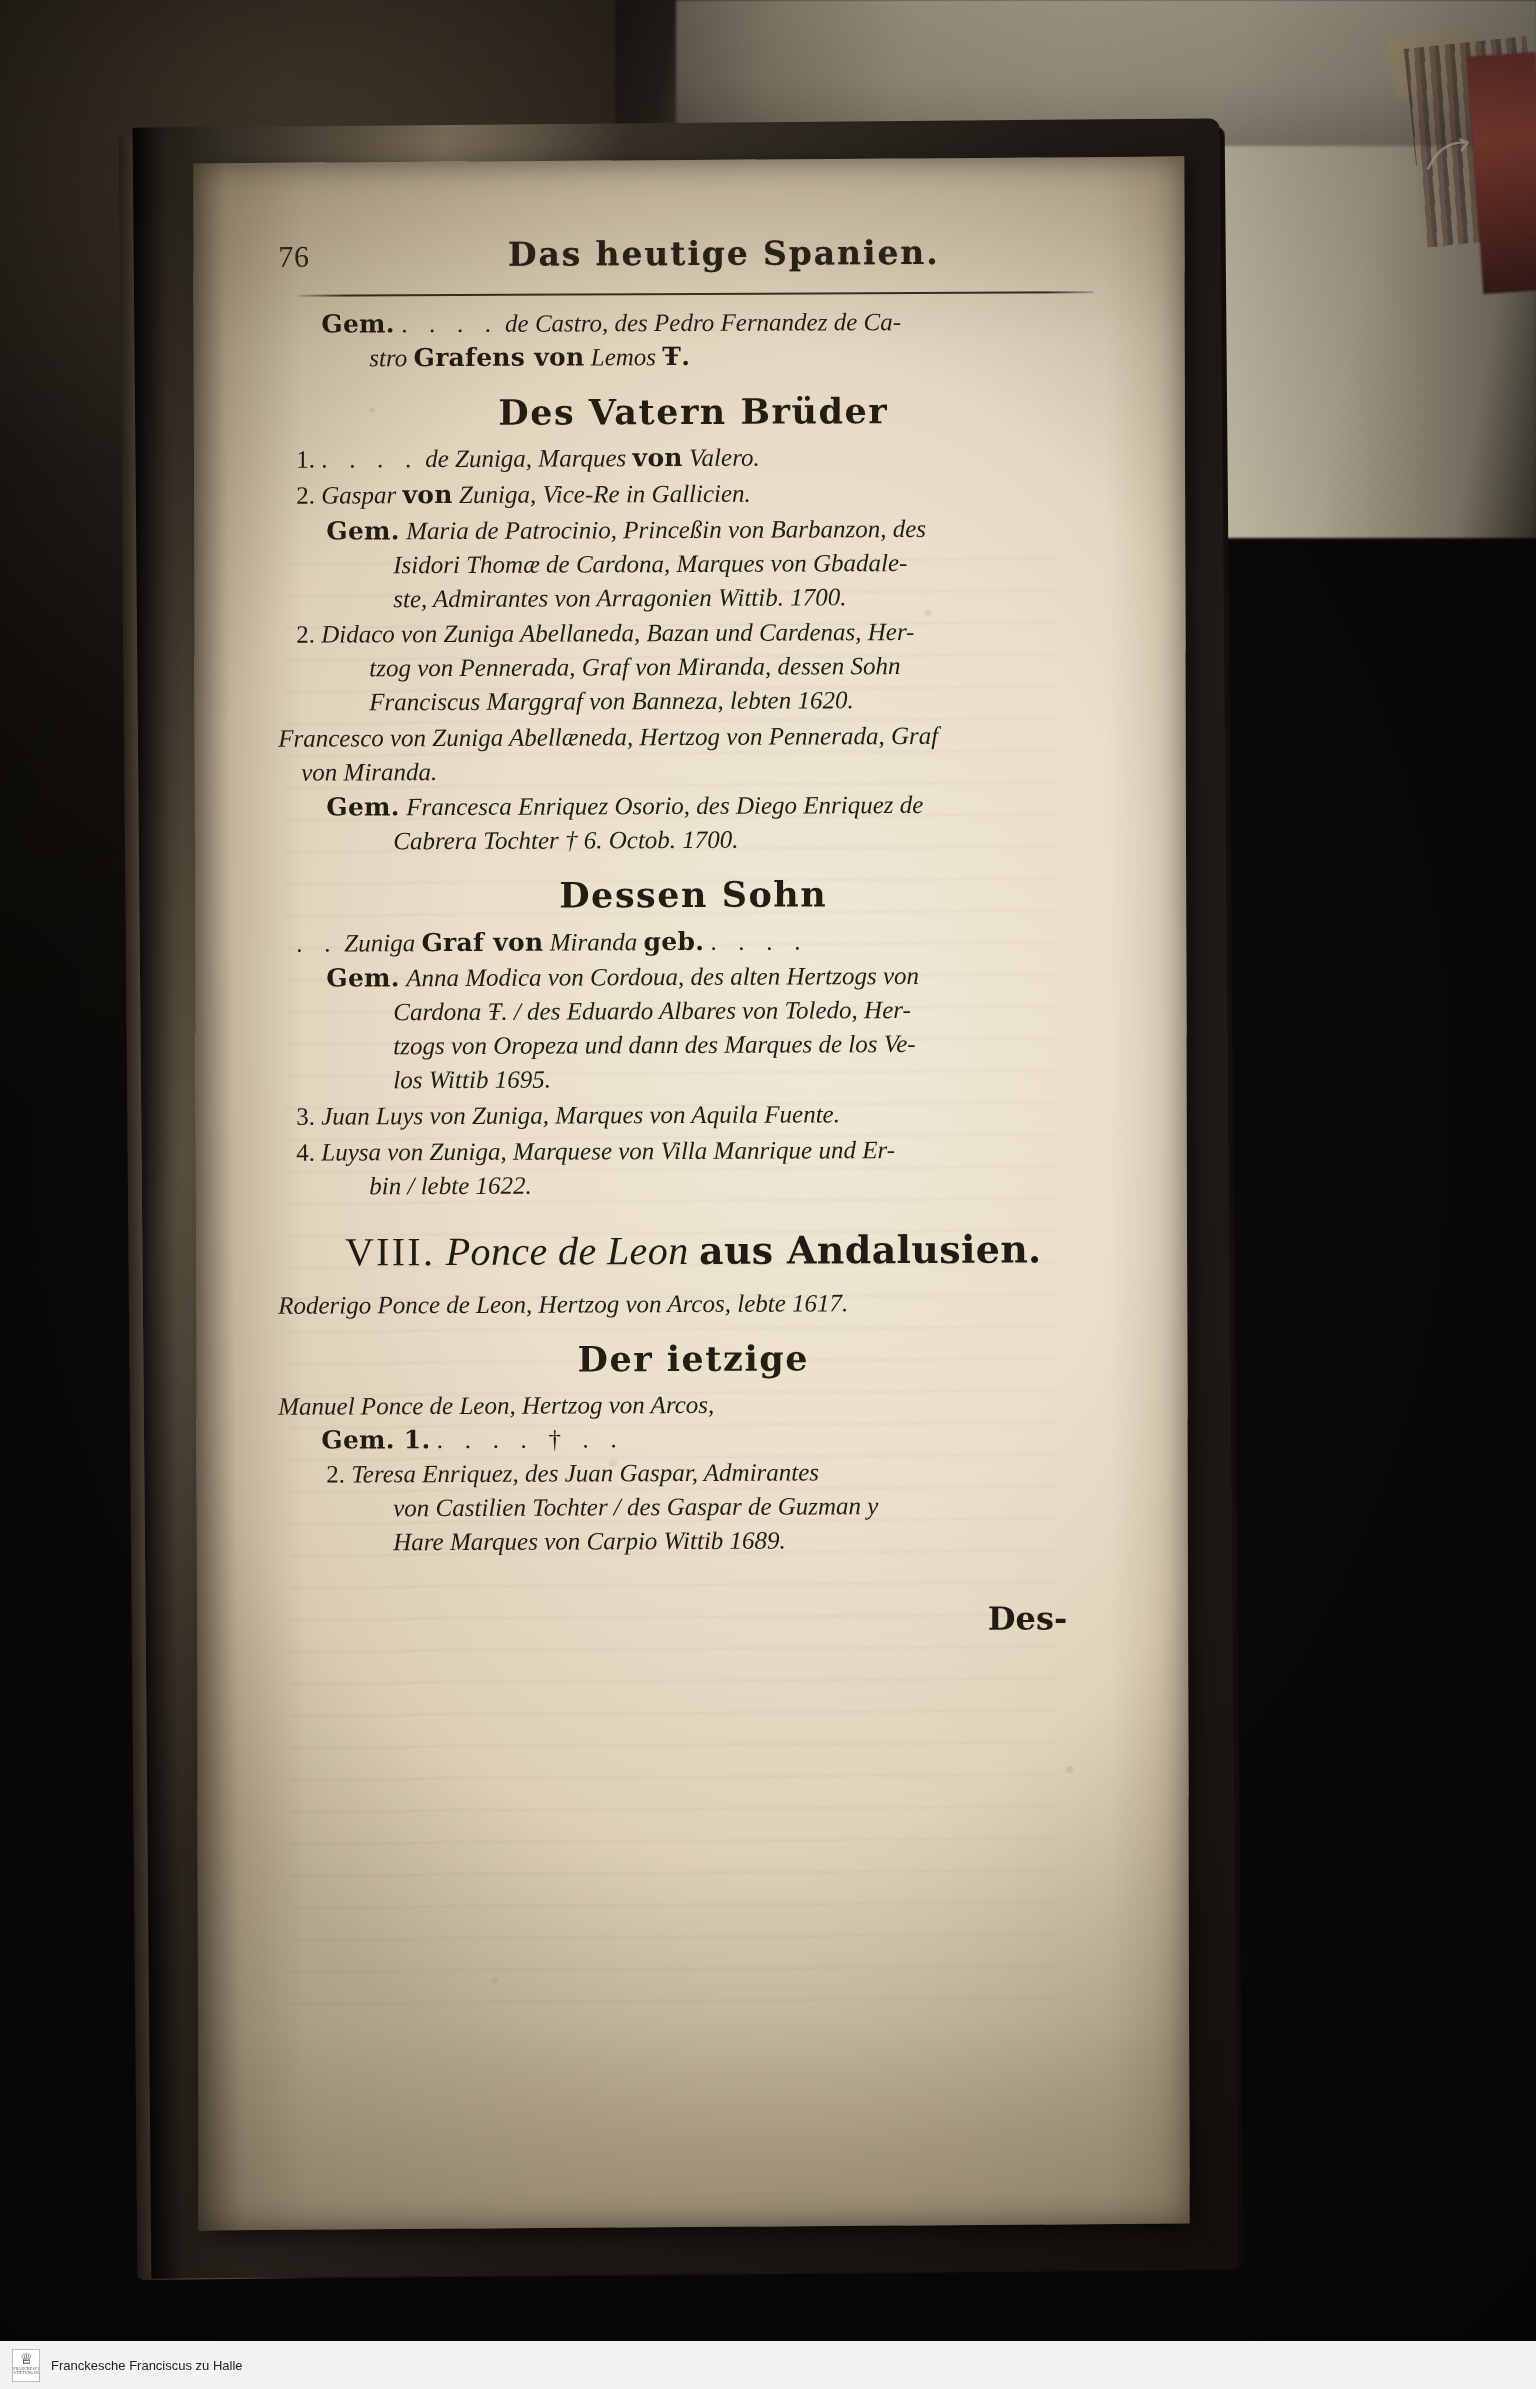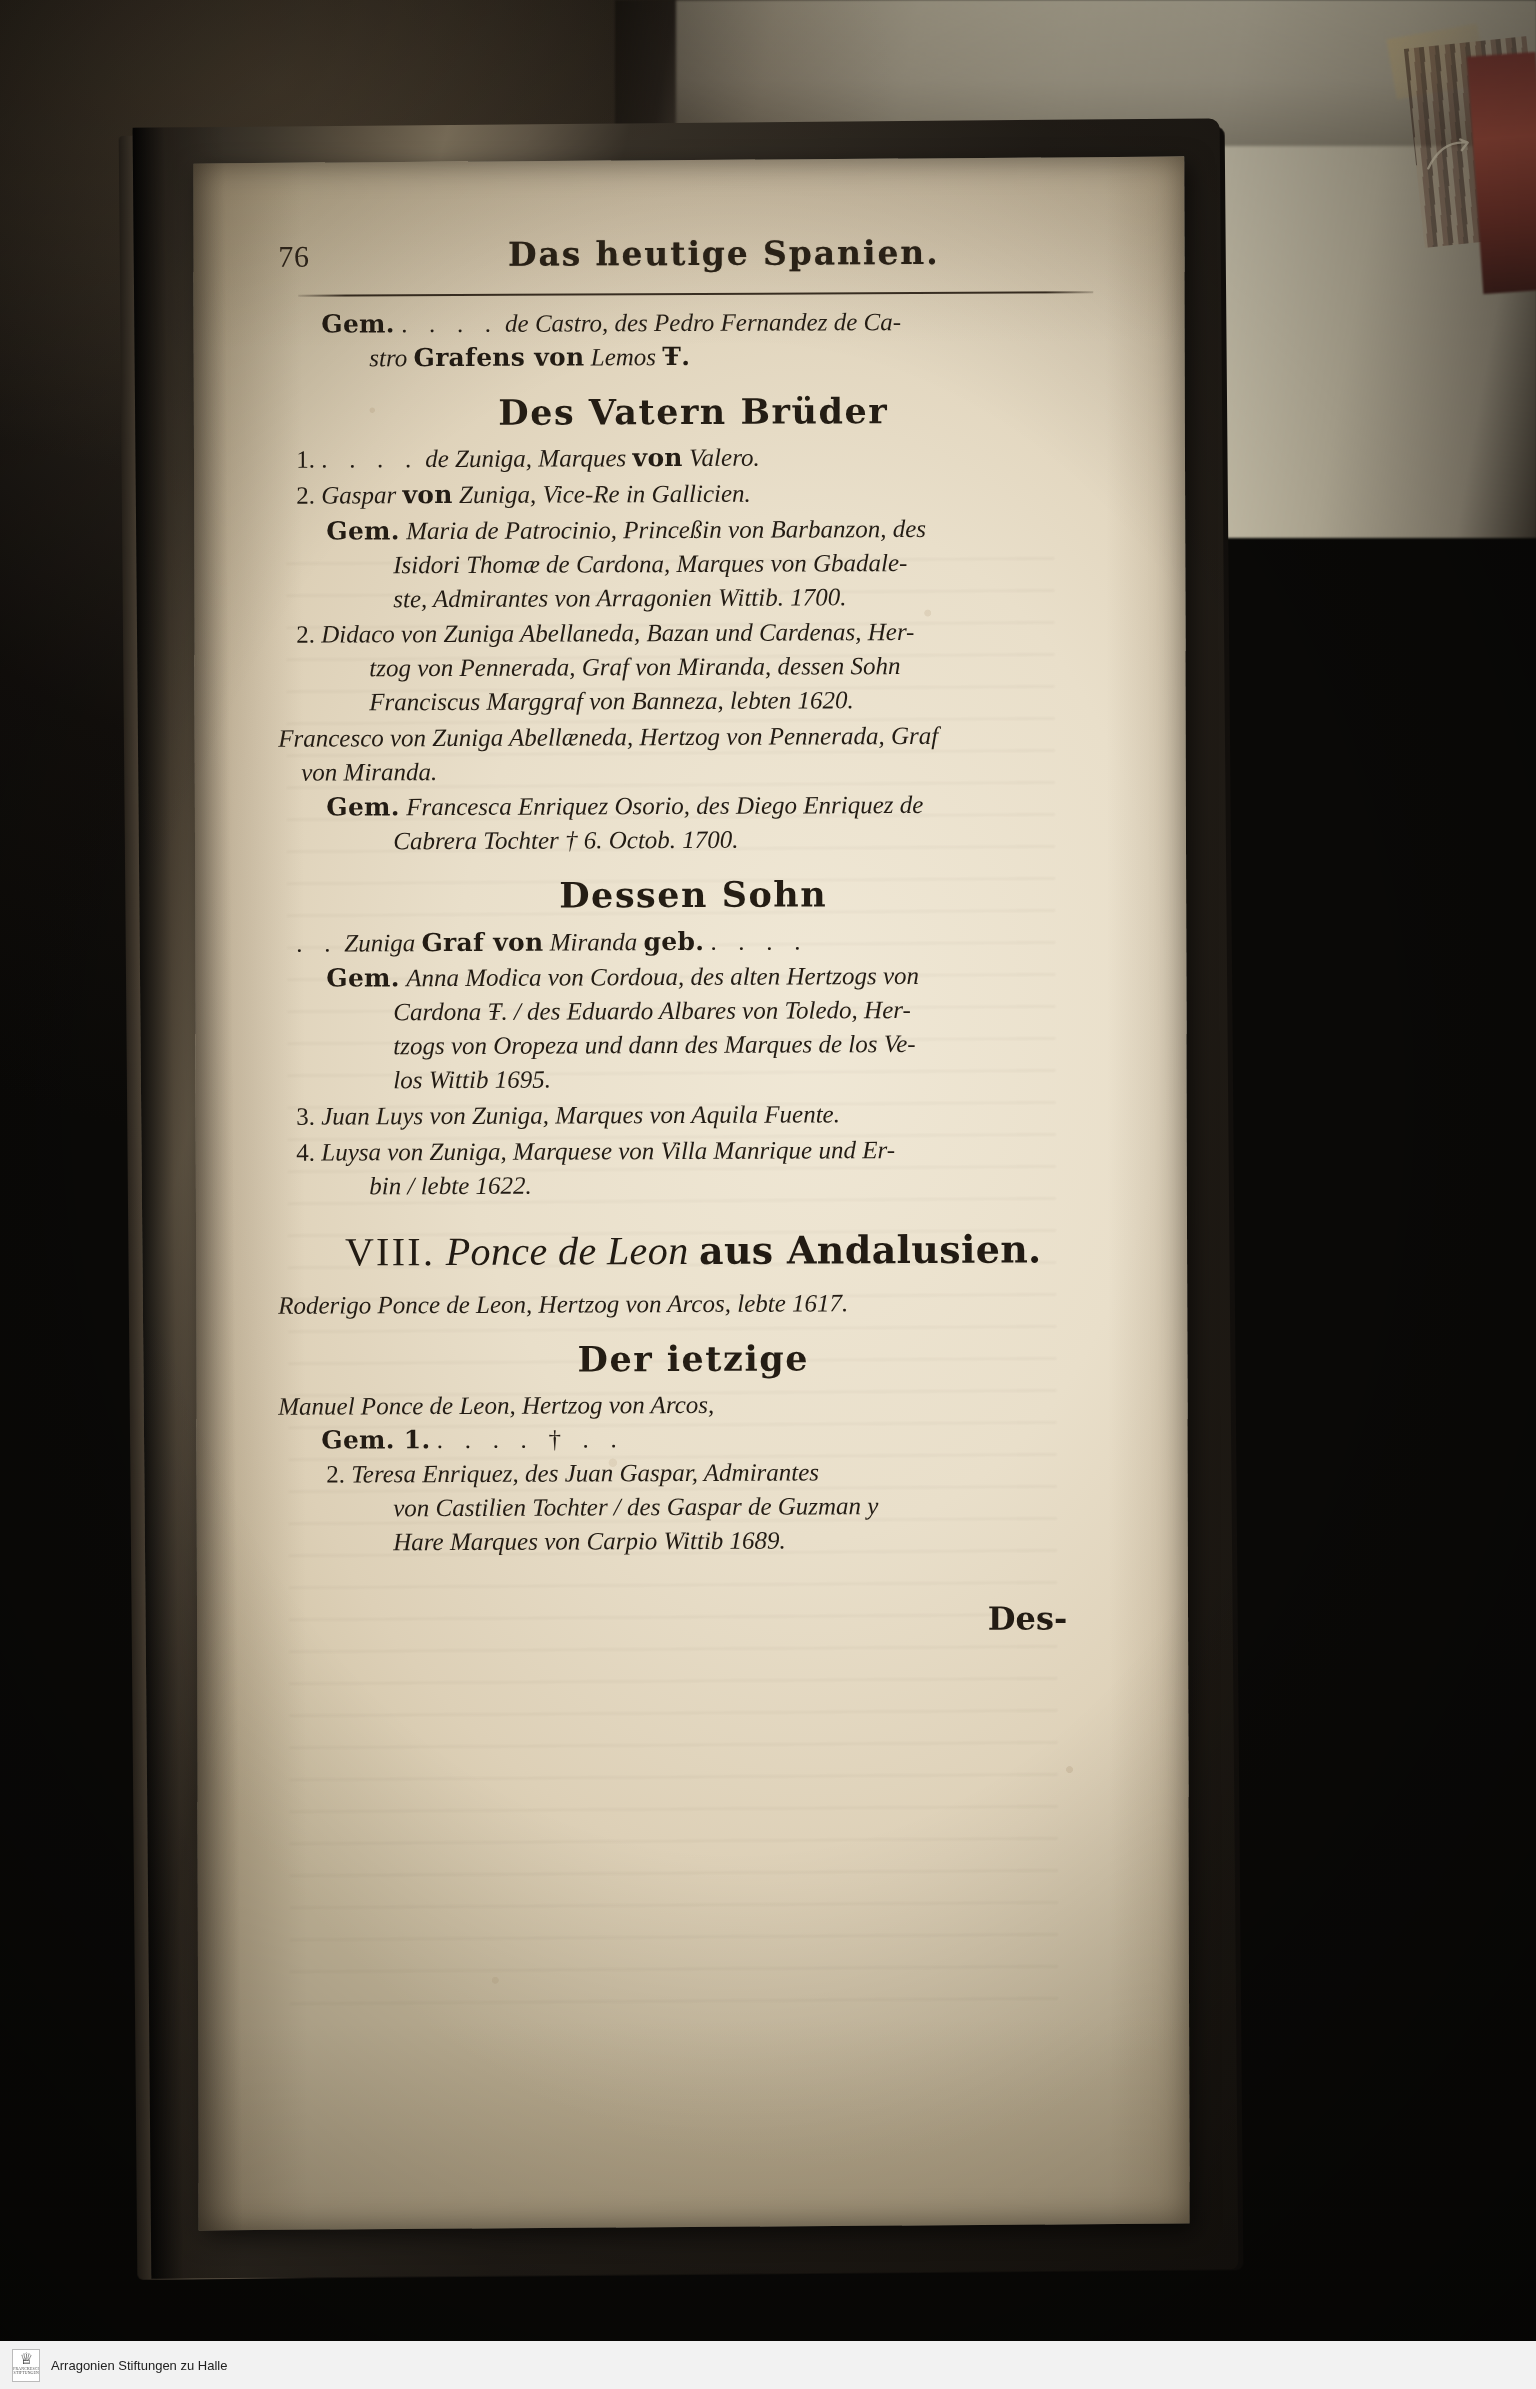--- a/index.html
+++ b/index.html
@@ -464,15 +464,15 @@
   <div class="book-gutter"></div>
 </div>
 
 <div class="vignette"></div>
 
 <div class="watermark">
   <div class="wm-logo">
     <span class="glyph">♕</span>
     <span class="sub">FRANCKESCHE STIFTUNGEN</span>
   </div>
-  <div class="wm-text">Arragonien Stiftungen zu Halle</div>
+  <div class="wm-text">Franckesche Franciscus zu Halle</div>
 </div>
 
 
 </body></html>

